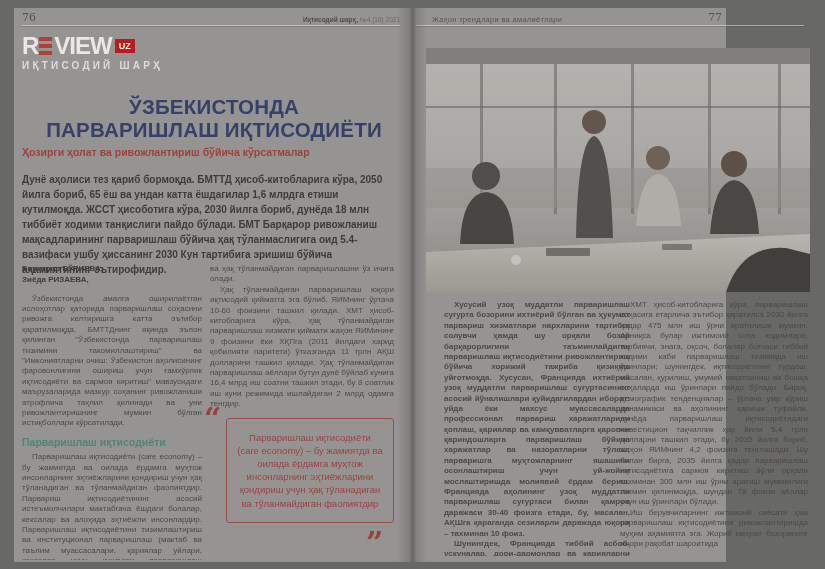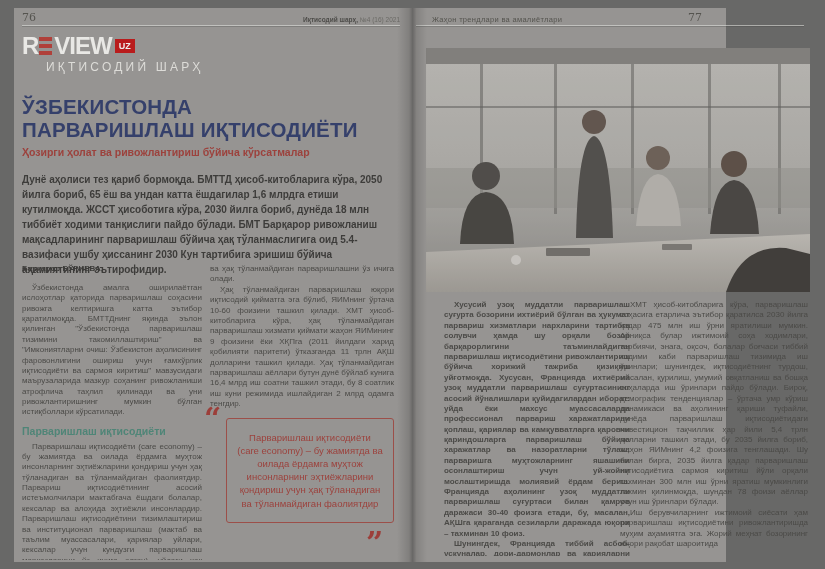--- a/index.html
+++ b/index.html
@@ -19,21 +19,21 @@
     background:linear-gradient(90deg, rgba(0,0,0,0) 0%, rgba(0,0,0,.14) 40%, rgba(0,0,0,.30) 52%, rgba(0,0,0,.12) 65%, rgba(0,0,0,0) 100%);
     pointer-events:none;
   }
   
   .pagenum{
     position:absolute;top:3px;
     font-family:"DejaVu Serif", serif;
     font-size:11px;color:#55544f;
   }
   .pagenum.left{left:8px;}
-  .pagenum.right{right:24px;}
+  .pagenum.right{right:4px;}
   .hdr-rule{
     position:absolute;top:17px;height:1px;
     background:rgba(230,230,226,.55);
     box-shadow:0 1px 0 rgba(60,60,58,.25);
   }
   .hdr-rule.l{left:8px;width:378px;}
   .hdr-rule.r{left:402px;width:388px;}
   .running-left{
     position:absolute;top:8px;left:230px;width:156px;
     font-size:6.5px;color:#4e4d4a;text-align:right;
@@ -54,27 +54,27 @@
     font-weight:900;font-size:24px;line-height:22px;color:#e9e8e5;
     letter-spacing:-1px;
   }
   .logo-e{display:inline-flex;flex-direction:column;gap:2.5px;margin:0 2px 0 1px;}
   .logo-e i{display:block;width:13px;height:4.2px;background:#b0403a;}
   .logo-uzbox{
     margin-left:3px;background:#b91c1c;color:#efeeea;
     font-weight:bold;font-size:9px;padding:2px 4px;line-height:10px;
   }
   .logo-tagline{
-    margin-top:3px;font-size:12px;letter-spacing:3.2px;color:#dddcd8;font-weight:normal;margin-left:24px;
+    margin-top:3px;font-size:10px;letter-spacing:3.2px;color:#dddcd8;font-weight:bold;
   }
 
   .title{
     position:absolute;left:8px;top:87px;width:384px;
     font-size:20.5px;font-weight:800;line-height:1.14;
-    color:#35406b;letter-spacing:.2px;
+    color:#35406b;letter-spacing:.2px;text-align:center;
   }
   .subtitle{
     position:absolute;left:8px;top:138px;width:384px;
     font-size:10.5px;color:#9c423d;font-weight:bold;
   }
   .lead{
     position:absolute;left:8px;top:164px;width:372px;
     font-size:10px;font-weight:bold;color:#3d3c3a;line-height:1.5;
     text-align:left;
   }
@@ -148,20 +148,21 @@
     <div class="title">
       <div>ЎЗБЕКИСТОНДА</div>
       <div>ПАРВАРИШЛАШ ИҚТИСОДИЁТИ</div>
     </div>
     <div class="subtitle">Ҳозирги ҳолат ва ривожлантириш бўйича кўрсатмалар</div>
     <div class="lead">Дунё аҳолиси тез қариб бормоқда. БМТТД ҳисоб-китобларига кўра, 2050 йилга бориб, 65 ёш ва ундан катта ёшдагилар 1,6 млрдга етиши кутилмоқда. ЖССТ ҳисоботига кўра, 2030 йилга бориб, дунёда 18 млн тиббиёт ходими танқислиги пайдо бўлади. БМТ Барқарор ривожланиш мақсадларининг парваришлаш бўйича ҳақ тўланмаслигига оид 5.4-вазифаси ушбу ҳиссанинг 2030 Кун тартибига эришиш бўйича аҳамиятининг эътирофидир.</div>
 
     <div class="col col1">
       <div class="authors">
         <div class="author-name">Барқарор БЎРИЕВА,</div>
+        <div class="author-name">Зиёда РИЗАЕВА,</div>
       </div>
       <p class="indent">Ўзбекистонда амалга оширилаётган ислоҳотлар қаторида парваришлаш соҳасини ривожга келтиришга катта эътибор қаратилмоқда. БМТТДнинг яқинда эълон қилинган "Ўзбекистонда парваришлаш тизимини такомиллаштириш" ва "Имкониятларни очиш: Ўзбекистон аҳолисининг фаровонлигини ошириш учун ғамхўрлик иқтисодиёти ва сармоя киритиш" мавзусидаги маърузаларида мазкур соҳанинг ривожланиши атрофлича таҳлил қилинади ва уни ривожлантиришнинг мумкин бўлган истиқболлари кўрсатилади.</p>
       <div class="section-heading">Парваришлаш иқтисодиёти</div>
       <p class="indent">Парваришлаш иқтисодиёти (care economy) – бу жамиятда ва оилада ёрдамга муҳтож инсонларнинг эҳтиёжларини қондириш учун ҳақ тўланадиган ва тўланмайдиган фаолиятдир. Парвариш иқтисодиётининг асосий истеъмолчилари мактабгача ёшдаги болалар, кексалар ва алоҳида эҳтиёжли инсонлардир. Парваришлаш иқтисодиётини тизимлаштириш ва институционал парваришлаш (мактаб ва таълим муассасалари, қариялар уйлари, кексалар учун кундузги парваришлаш марказларини ўз ичига олган), уйдаги ҳақ тўланадиган</p>
     </div>
 
     <div class="col col2">
       <p>ва ҳақ тўланмайдиган парваришлашни ўз ичига олади.</p>
       <p class="indent">Ҳақ тўланмайдиган парваришлаш юқори иқтисодий қийматга эга бўлиб, ЯИМнинг ўртача 10-60 фоизини ташкил қилади. ХМТ ҳисоб-китобларига кўра, ҳақ тўланмайдиган парваришлаш хизмати қиймати жаҳон ЯИМининг 9 фоизини ёки ХҚПга (2011 йилдаги харид қобилияти паритети) ўтказганда 11 трлн АҚШ долларини ташкил қилади. Ҳақ тўланмайдиган парваришлаш аёллари бутун дунё бўйлаб кунига 16,4 млрд иш соатни ташкил этади, бу 8 соатлик иш куни режимида ишлайдиган 2 млрд одамга тенгдир.</p>
     </div>

